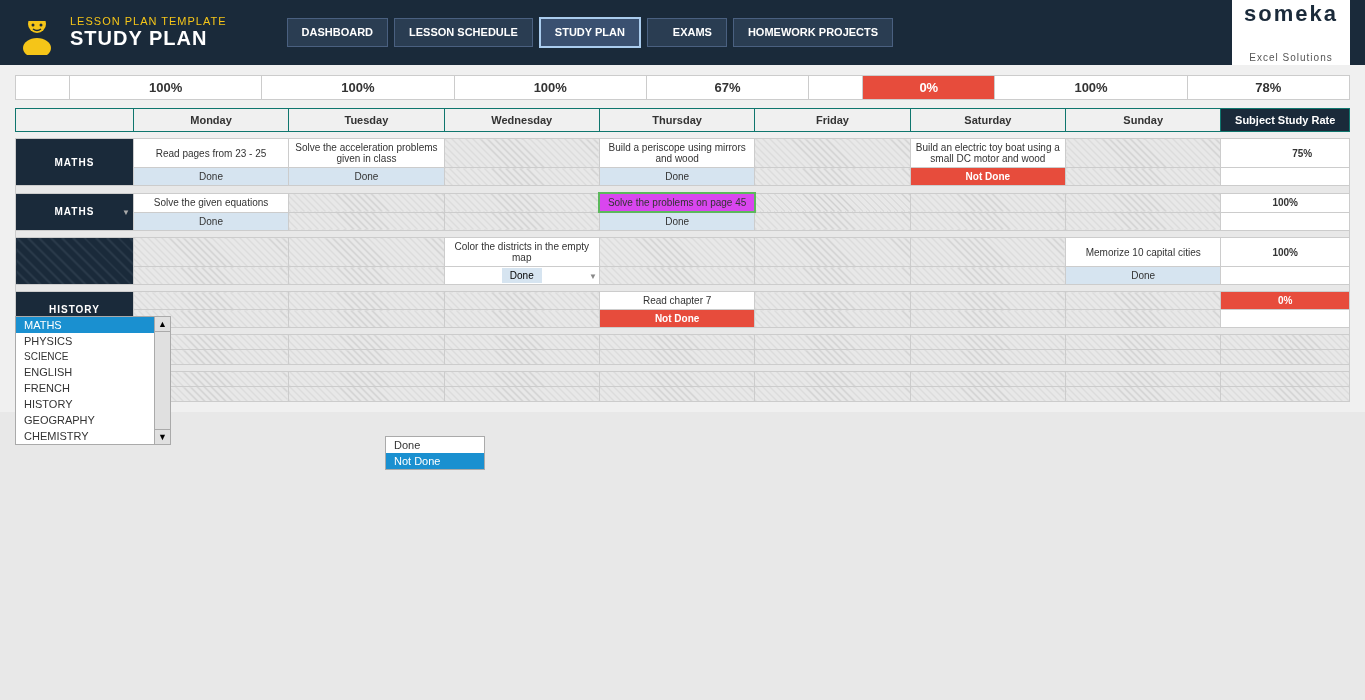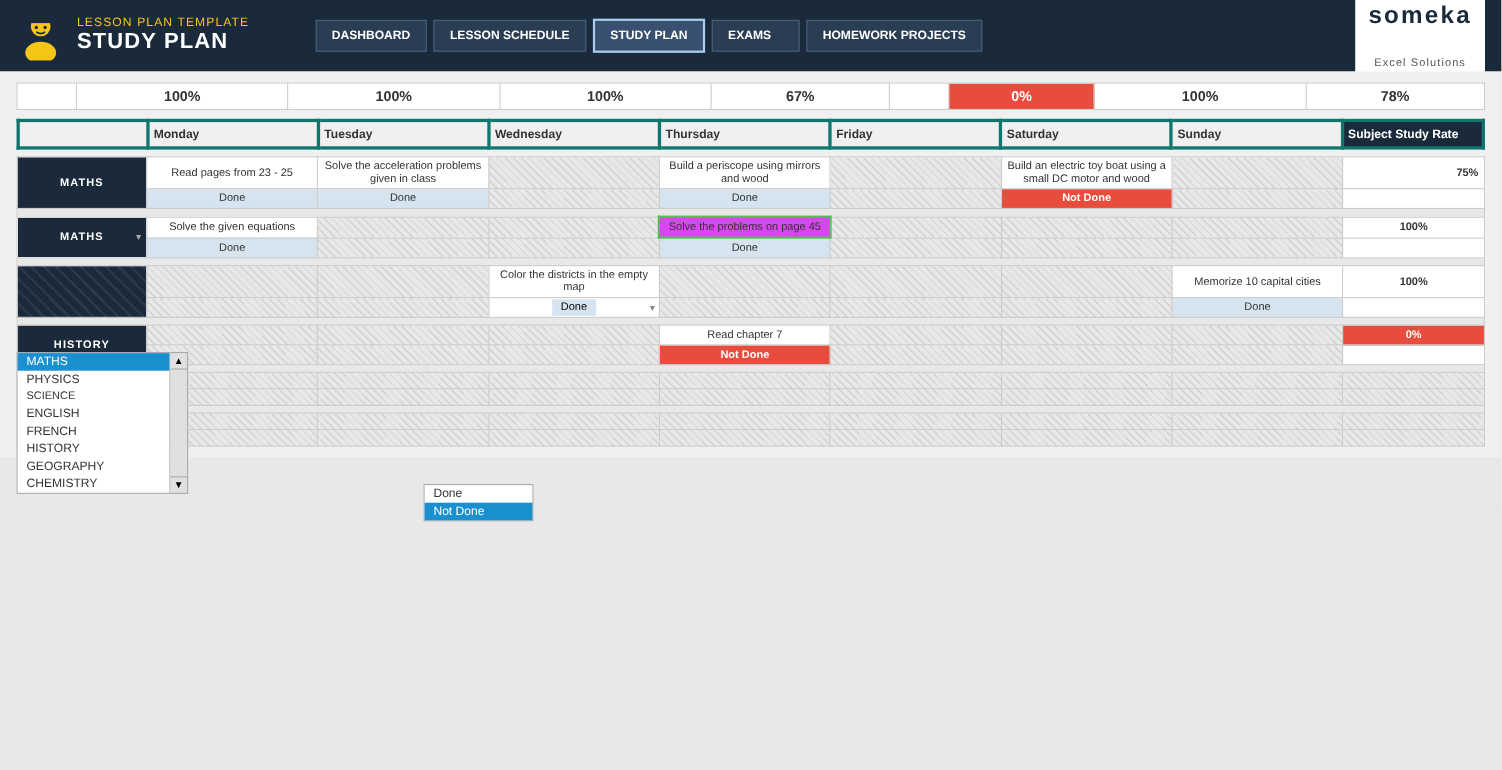--- a/index.html
+++ b/index.html
@@ -46,21 +46,21 @@
       align-items: center;
     }
     .nav-btn {
       background: #2a3d52;
       color: white;
       border: 1px solid #4a6080;
       padding: 6px 14px;
       font-size: 11px;
       font-weight: bold;
       cursor: pointer;
-      text-align: left;
+      text-align: right;
       min-width: 80px;
       line-height: 1.3;
     }
     .nav-btn.active {
       background: #3a5070;
       border: 2px solid #aaccee;
     }
     .header-brand {
       margin-left: auto;
       background: white;
@@ -119,22 +119,22 @@
 
     
     .days-table {
       width: 100%;
       border-collapse: collapse;
       margin-bottom: 6px;
       background: white;
       border: 1px solid #ccc;
     }
     .days-table th {
-      border: 3px solid #0f766e;
-      text-align: left;
+      border: 1px solid #0f766e;
+      text-align: center;
       padding: 5px 4px;
       font-size: 11px;
       font-weight: bold;
       background: #f0f0f0;
       color: #333;
     }
     .days-table th.subject-col { width: 110px; }
     .days-table th.day-col { width: 145px; }
     .days-table th.rate-col { background: #1a2a3a; color: white; width: 120px; }
 
@@ -303,21 +303,21 @@
       <tbody>
           <tr>
         <td class="subject-cell" rowspan="2" style="width:110px;text-align:center;vertical-align:middle;">MATHS</td>
         <td class="task-cell col-day">Read pages from 23 - 25</td>
         <td class="task-cell col-day">Solve the acceleration problems given in class</td>
         <td class="empty-dotted col-day"></td>
         <td class="task-cell col-day">Build a periscope using mirrors and wood</td>
         <td class="empty-dotted col-day"></td>
         <td class="task-cell col-day">Build an electric toy boat using a small DC motor and wood</td>
         <td class="empty-dotted col-day"></td>
-        <td class="rate-cell-normal col-rate" style="text-align:right;font-weight:bold;padding-left:39px;">75%</td>
+        <td class="rate-cell-normal col-rate" style="text-align:center;font-weight:bold;padding-left:39px;">75%</td>
       </tr>
       <tr>
         <td class="status-done" style="text-align:center;">Done</td>
         <td class="status-done" style="text-align:center;">Done</td>
         <td class="empty-dotted"></td>
         <td class="status-done" style="text-align:center;">Done</td>
         <td class="empty-dotted"></td>
         <td class="status-not-done" style="text-align:center;">Not Done</td>
         <td class="empty-dotted"></td>
         <td></td>

